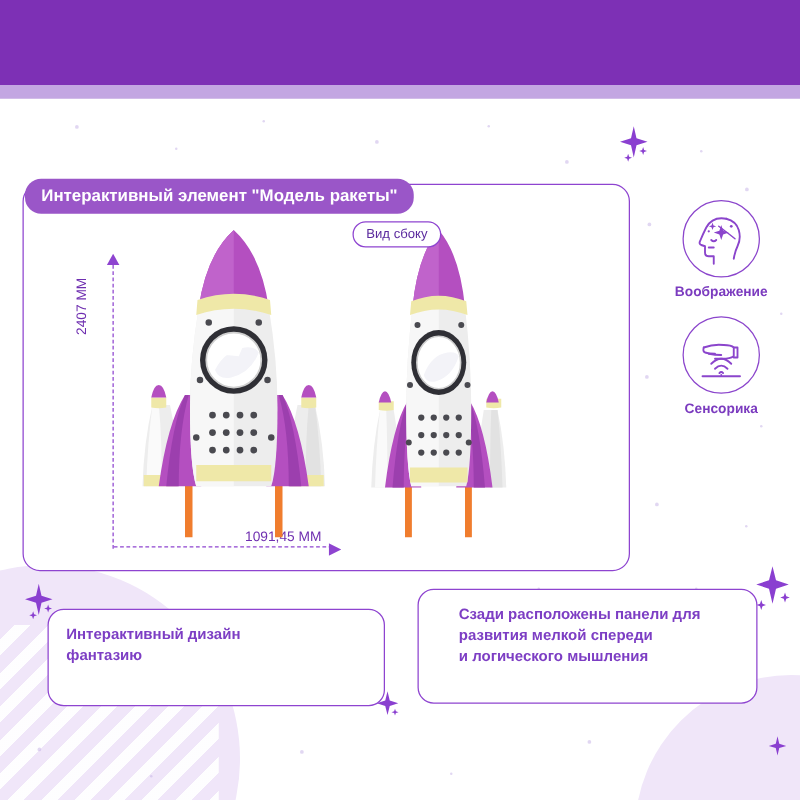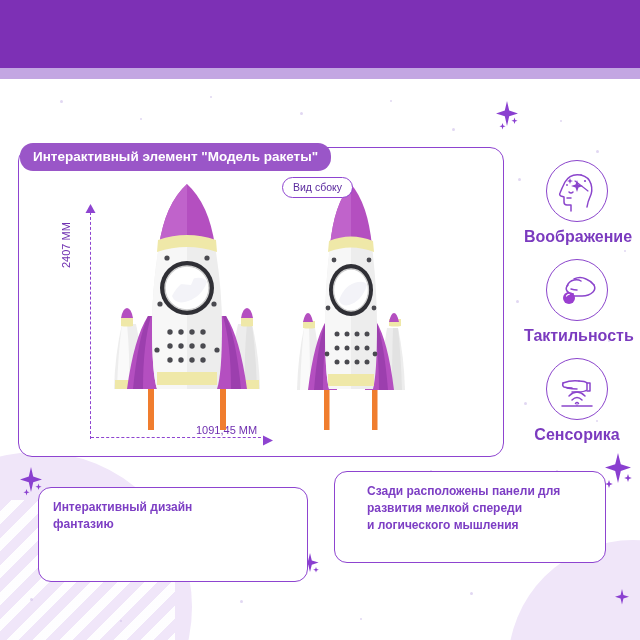--- a/index.html
+++ b/index.html
@@ -158,37 +158,37 @@
     width: 106px; margin-bottom: 13px; text-align: center;
   }
   .feature-icon {
     width: 62px; height: 62px; margin: 0 auto;
     border: 1.7px solid #8b45cc; border-radius: 50%;
     display: flex; align-items: center; justify-content: center;
     background: #ffffff;
   }
   .feature-label {
     margin-top: 6px;
-    color: #7b3bbf; font-size: 16px; font-weight: bold;
+    color: #7b3bbf; font-size: 11px; font-weight: bold;
     white-space: nowrap;
   }
 
   
   .note {
     position: absolute;
     background: #ffffff;
     border: 1.7px solid #8e44d0;
     border-radius: 13px;
     color: #7d3ec4;
     font-size: 12px; font-weight: bold;
     line-height: 17px;
     padding: 11px 14px;
     z-index: 5;
   }
-  .note-left  { left: 38px;  top: 487px; width: 270px; height: 95px; }
+  .note-left  { left: 38px;  top: 487px; width: 270px; height: 78px; }
   .note-right { left: 334px; top: 471px; width: 272px; height: 92px; padding-left: 32px; }
   .note p { white-space: nowrap; }
 </style>
 </head>
 <body>
 
 <div id="stage">
 
   <div class="bg-layer">
     <div class="blob blob-bl"></div>
@@ -462,35 +462,20 @@
           <path d="M20 12 q8 6 13 10" stroke-width="1.2"></path>
           <path d="M22 11 l1.5 4.5 L28 17 l-4.5 1.5 L22 23 l-1.5 -4.5 L16 17 l4.5 -1.5 Z" fill="#8b45cc" stroke="none"></path>
           <path d="M15 9 l0.8 2.3 L18 12 l-2.2 0.7 L15 15 l-0.8 -2.3 L12 12 l2.2 -0.7 Z" fill="#8b45cc" stroke="none"></path>
           <circle cx="30" cy="12" r="1.1" fill="#8b45cc" stroke="none"></circle>
           <circle cx="12" cy="16" r="0.9" fill="#8b45cc" stroke="none"></circle>
         </svg>
       </div>
       <div class="feature-label">Воображение</div>
     </div>
 
-    <div class="feature">
-      <div class="feature-icon">
-        <svg width="44" height="44" viewBox="0 0 44 44" fill="none" stroke="#8b45cc" stroke-width="1.5" stroke-linecap="round" stroke-linejoin="round">
-          <path d="M12 18 q2 -5 7 -6 q4 -1 7 1"></path>
-          <path d="M13 17 q-3 3 -1 6 q2 3 6 3"></path>
-          <path d="M19 11 q6 -3 12 0 q5 2 8 6"></path>
-          <path d="M39 17 q2 4 -1 7 q-4 4 -11 4 l-9 0"></path>
-          <path d="M18 26 q-4 1 -5 4"></path>
-          <path d="M16 21 q3 1 6 1"></path>
-          <circle cx="14" cy="30" r="6" fill="#9a3fd0" stroke="none"></circle>
-          <path d="M11.5 28 q1 -1.6 2.6 -1.6" stroke="#ffffff" stroke-width="1.3"></path>
-        </svg>
-      </div>
-      <div class="feature-label">Тактильность</div>
-    </div>
 
     <div class="feature">
       <div class="feature-icon">
         <svg width="44" height="44" viewBox="0 0 44 44" fill="none" stroke="#8b45cc" stroke-width="1.5" stroke-linecap="round" stroke-linejoin="round">
           <path d="M8 16 q8 -3 16 -2"></path>
           <path d="M8 16 q-1 3 1 4 q3 1 8 1"></path>
           <path d="M24 14 q6 0 8 2 l0 7 q-3 2 -9 2 l-6 0"></path>
           <path d="M32 16 l3 0 l0 8 l-3 0"></path>
           <path d="M12 21 q5 1 10 1"></path>
           <path d="M22 38 l0 0"></path>

